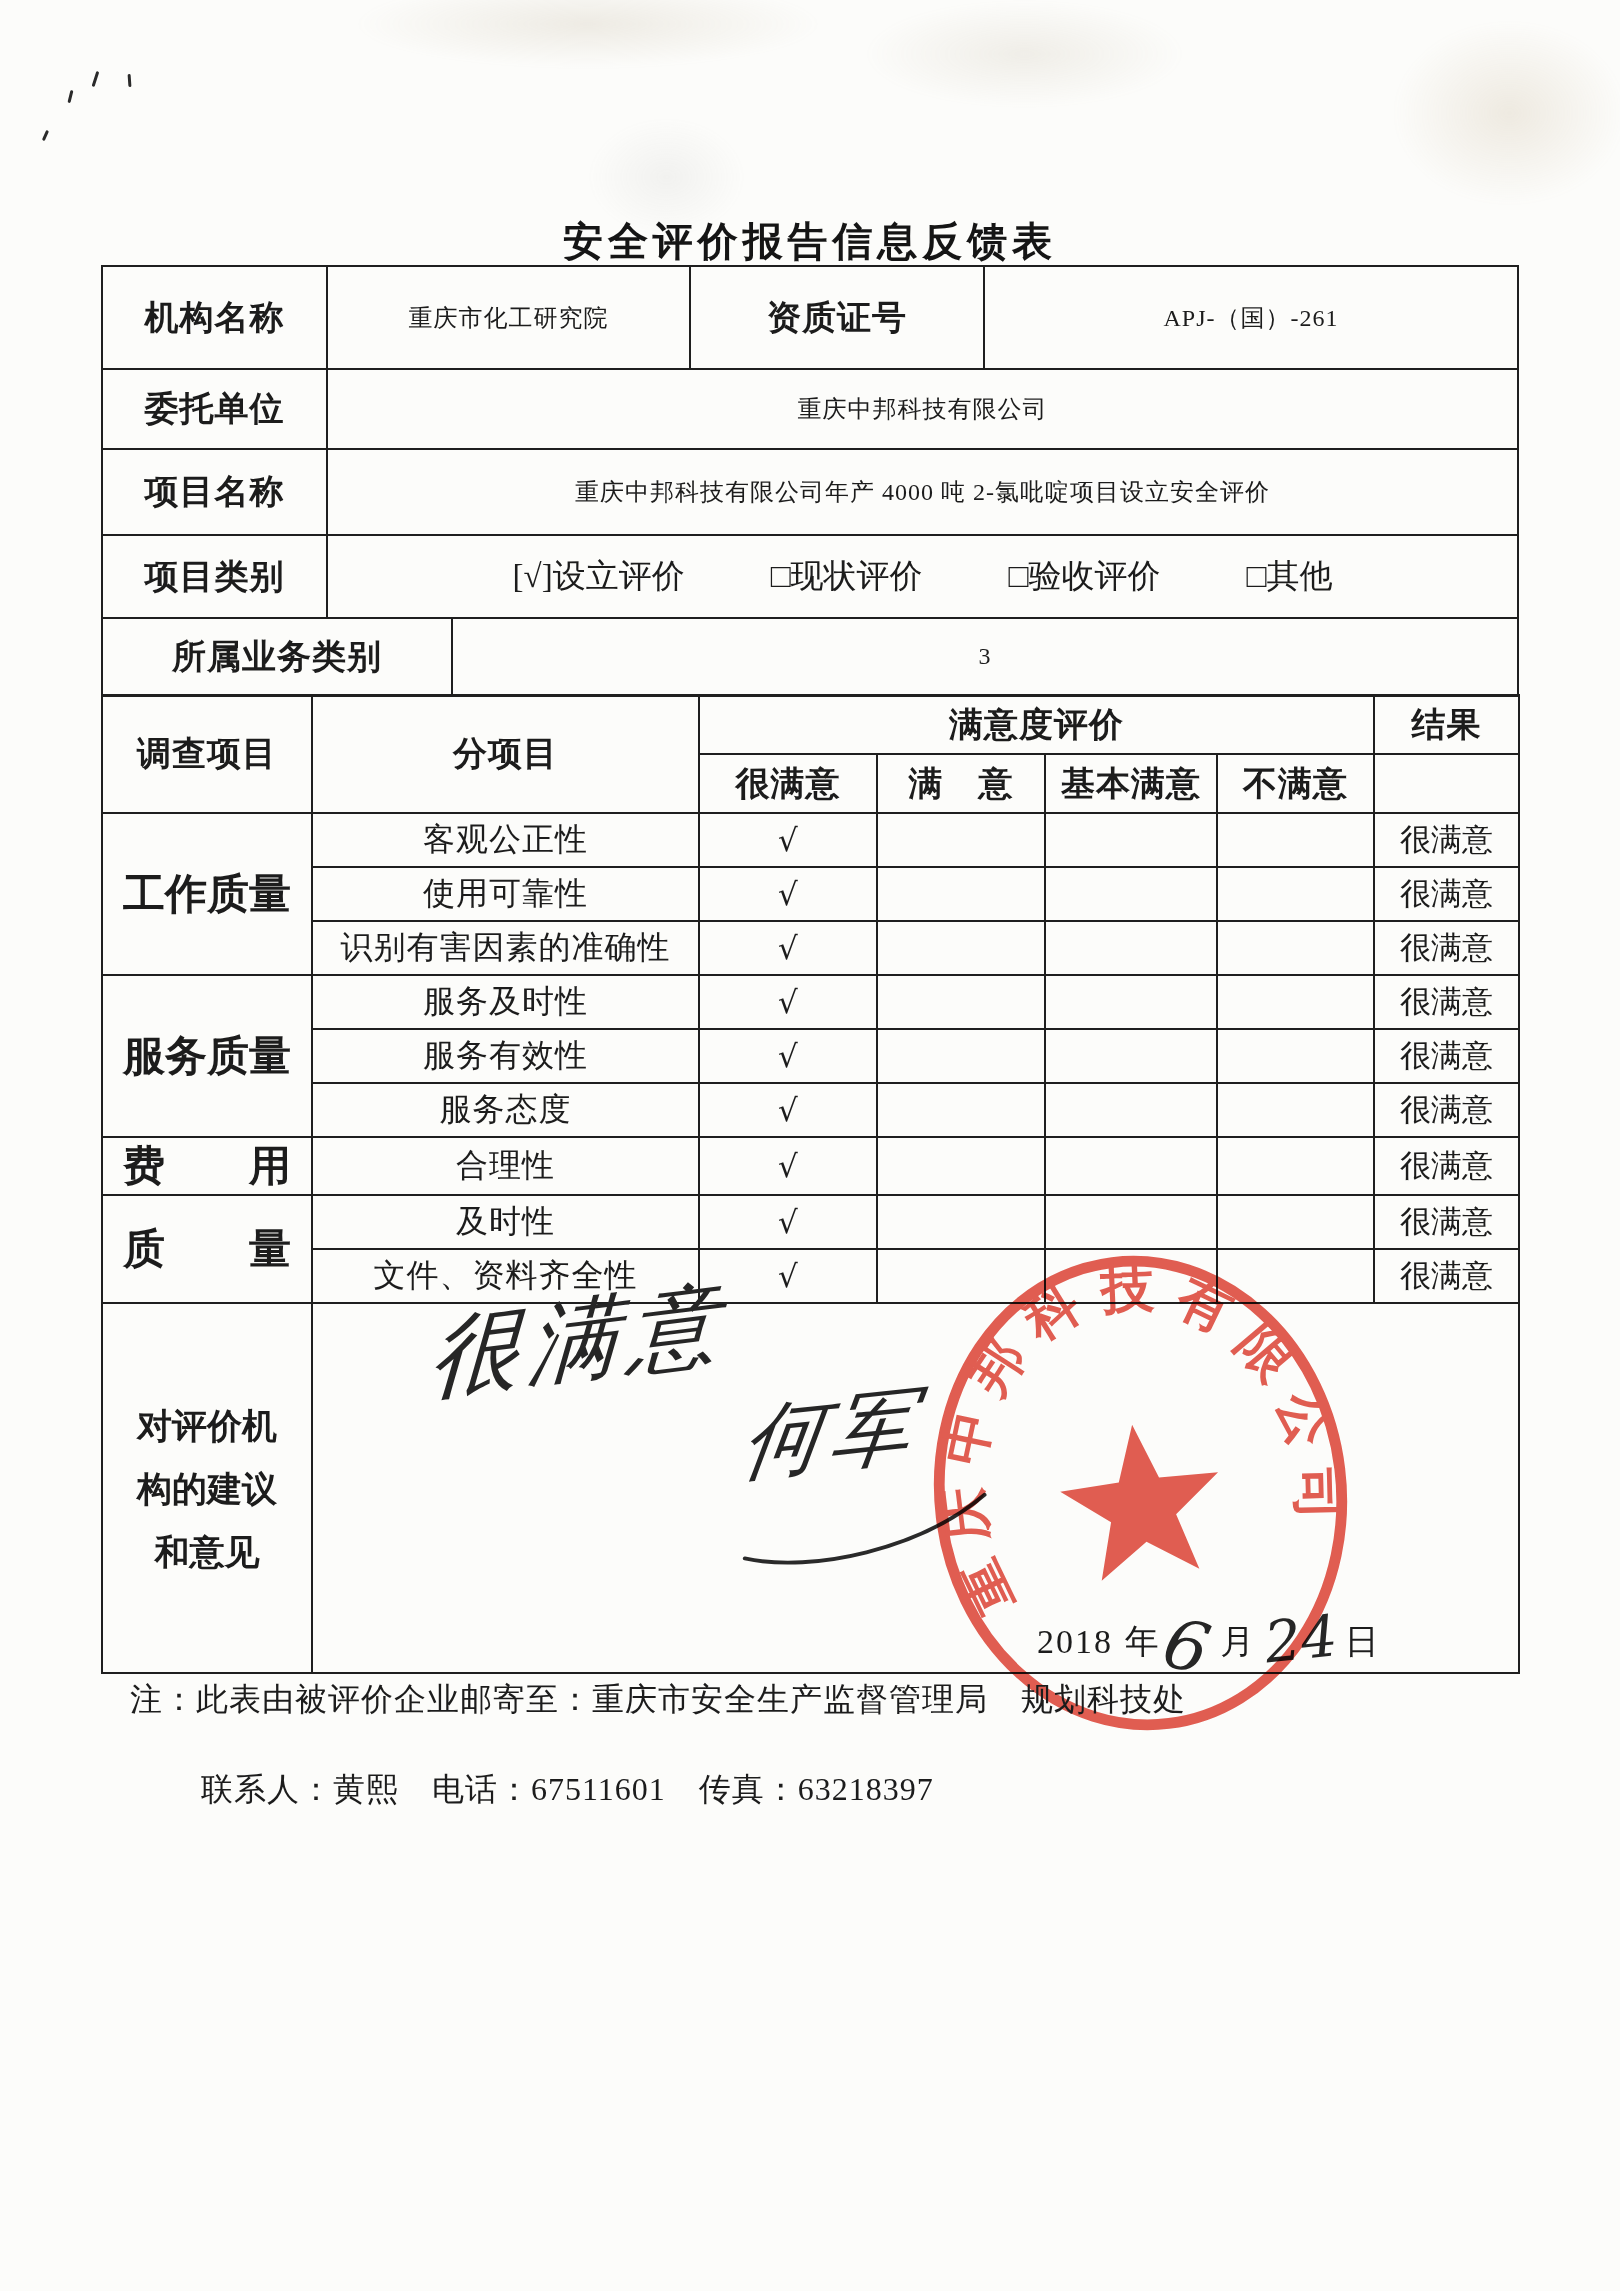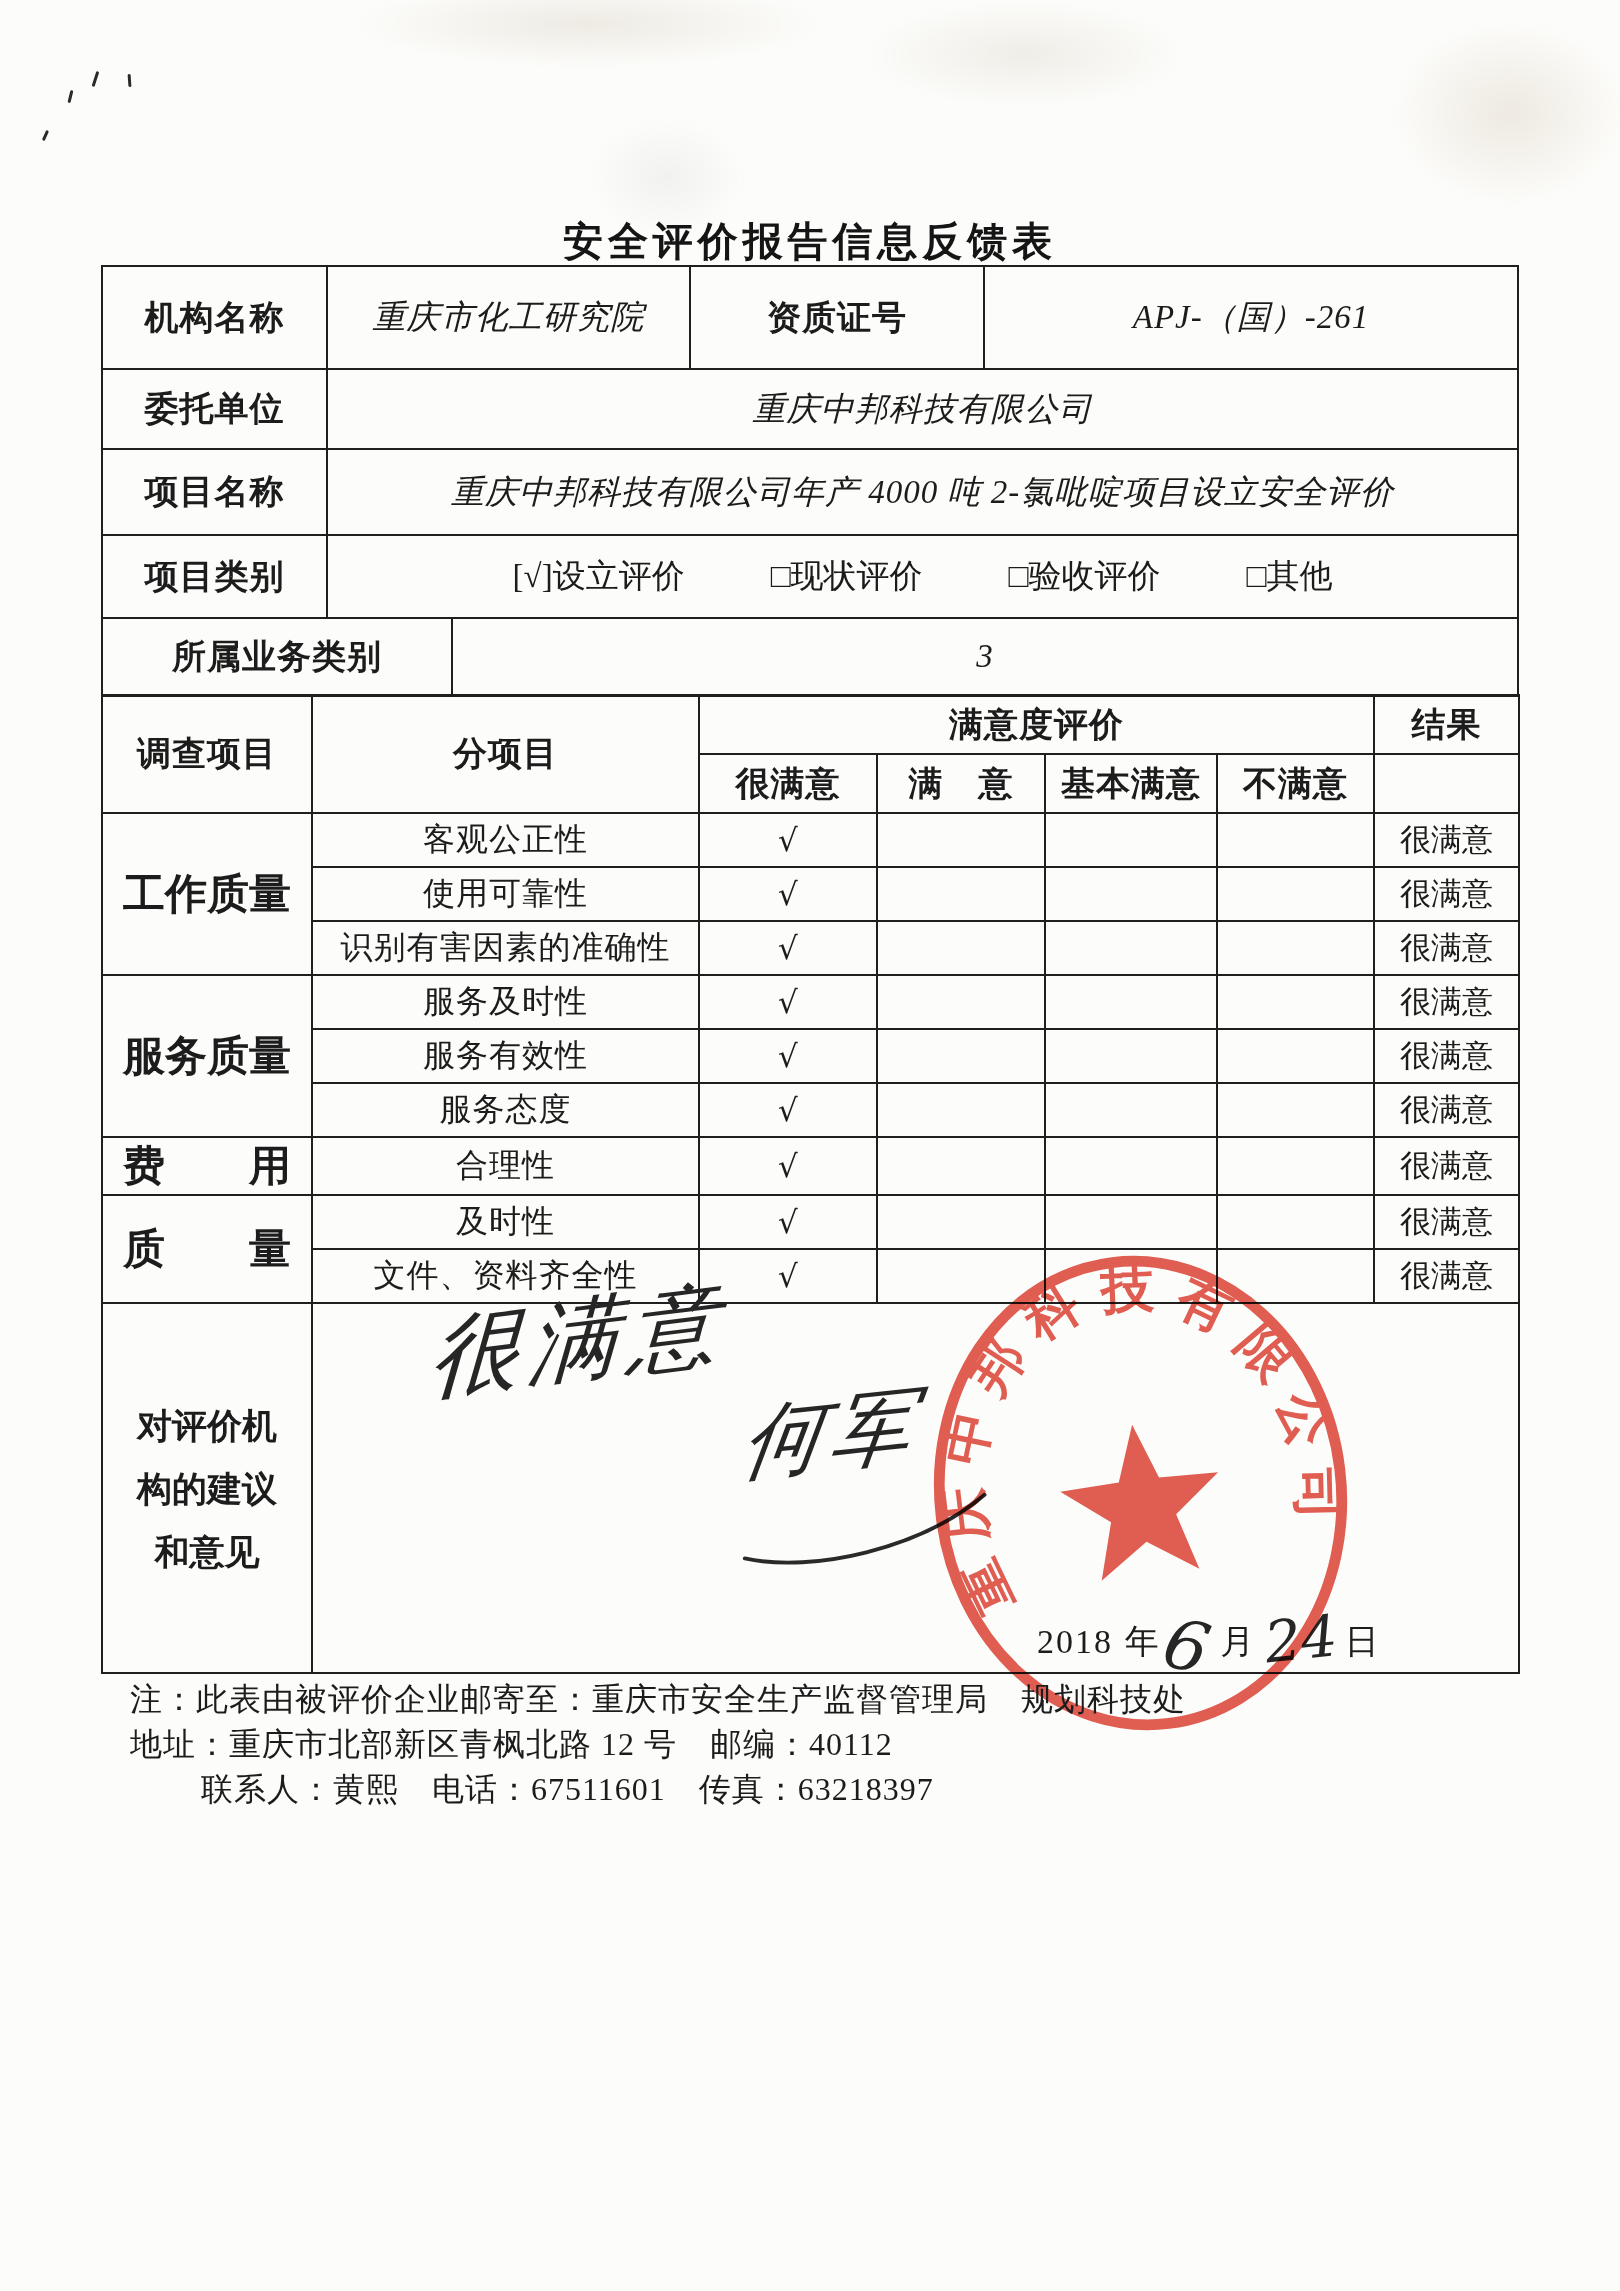--- a/index.html
+++ b/index.html
@@ -15,21 +15,21 @@
     text-align:center; font-family:"Liberation Sans","DejaVu Sans",sans-serif;
     font-weight:bold; font-size:40px; letter-spacing:4.9px; color:#151515;
   }
   
   .tablewrap{position:absolute; top:265px; left:101px; width:1416px;}
   table{border-collapse:collapse; table-layout:fixed; width:1416px;}
   td{border:2.5px solid #1f1f1f; text-align:center; vertical-align:middle; padding:0;}
   table{border:2.9px solid #1a1a1a;}
   .t2,.t3{margin-top:-2.5px;}
   .lab{font-family:"Liberation Sans","DejaVu Sans",sans-serif; font-weight:bold; font-size:34px; letter-spacing:1px;margin-top:39px;}
-  .val{font-size:33px; letter-spacing:1px;font-style:italic;}
+  .val{font-size:24px; letter-spacing:1px;}
   .rA1{height:103px;} .rA2{height:80px;} .rA3{height:86px;} .rA4{height:83px;}
   .rB1{height:78px;}
   .rH{height:59px;}
   .dr{height:54px;}
   .fr{height:370px;}
   .opts{display:flex; justify-content:center; gap:86px; font-size:33px;}
   .opt{white-space:nowrap;}
   .hdr{font-family:"Liberation Sans","DejaVu Sans",sans-serif; font-weight:bold; font-size:34px; letter-spacing:1px;}
   .sub{font-size:32px; letter-spacing:1px;}
   .chk{font-size:31px; font-family:"DejaVu Sans",sans-serif;}
@@ -281,17 +281,16 @@
   <svg class="stamp" viewBox="0 0 460 500">
     <ellipse cx="230" cy="250" rx="204" ry="236" fill="none" stroke="#dd3a2c" stroke-width="11"></ellipse>
     <path id="stamp-arc" d="M 89.7 345 A 162 190 0 1 1 370.3 345" fill="none"></path>
     <text font-family="Liberation Sans, DejaVu Sans, sans-serif" font-size="54" font-weight="bold" fill="#dd3a2c">
       <textPath href="#stamp-arc" startOffset="0" textLength="700">重庆中邦科技有限公司</textPath>
     </text>
     <polygon fill="#dd3a2c" points="230,180 250.6,236.7 310.8,238.7 263.3,275.8 280,333.8 230,300 180,333.8 196.7,275.8 149.2,238.7 209.4,236.7"></polygon>
   </svg>
 
   <div class="note-line note-1">注：此表由被评价企业邮寄至：重庆市安全生产监督管理局　规划科技处</div>
-  <div class="note-line note-2">地址：重庆市北部新区青枫北路 12 号　邮编：40112</div>
   <div class="note-line note-3">联系人：黄熙　电话：67511601　传真：63218397</div>
 
 </div>
 
 
 </body></html>

